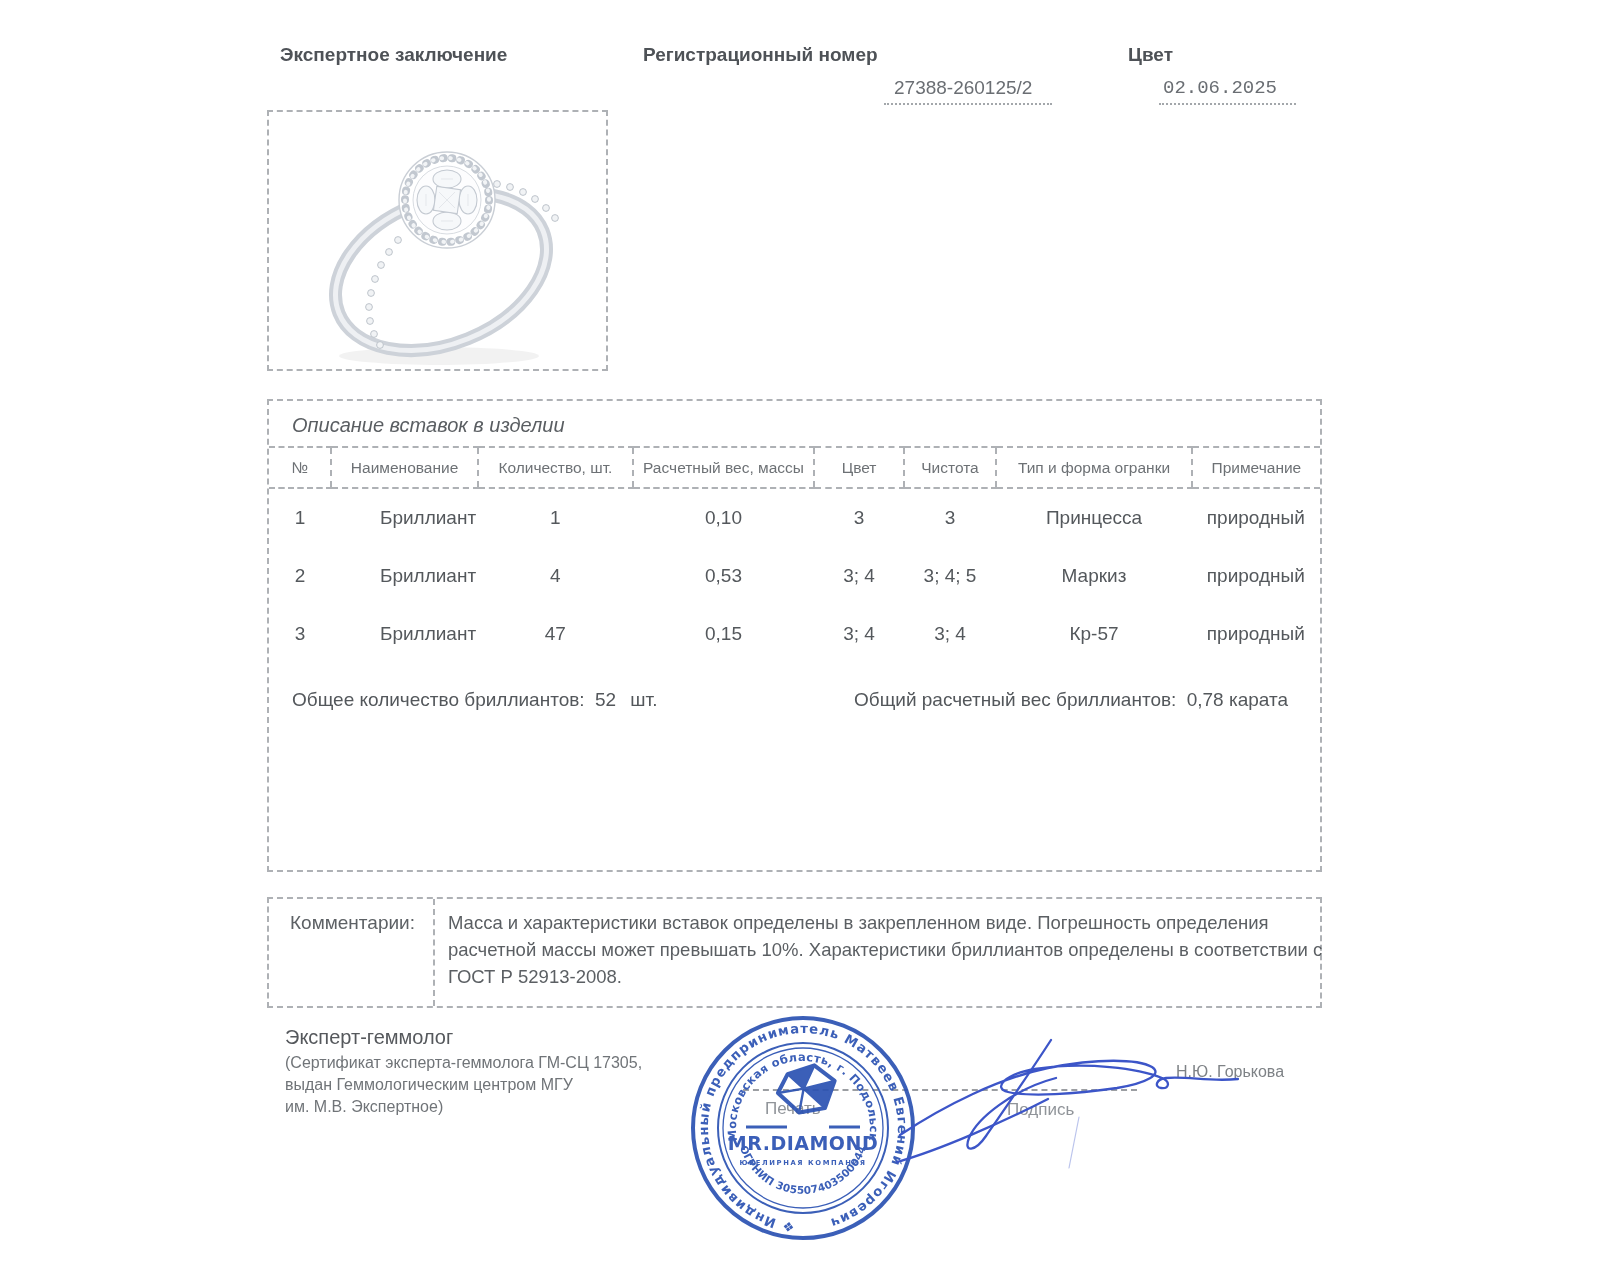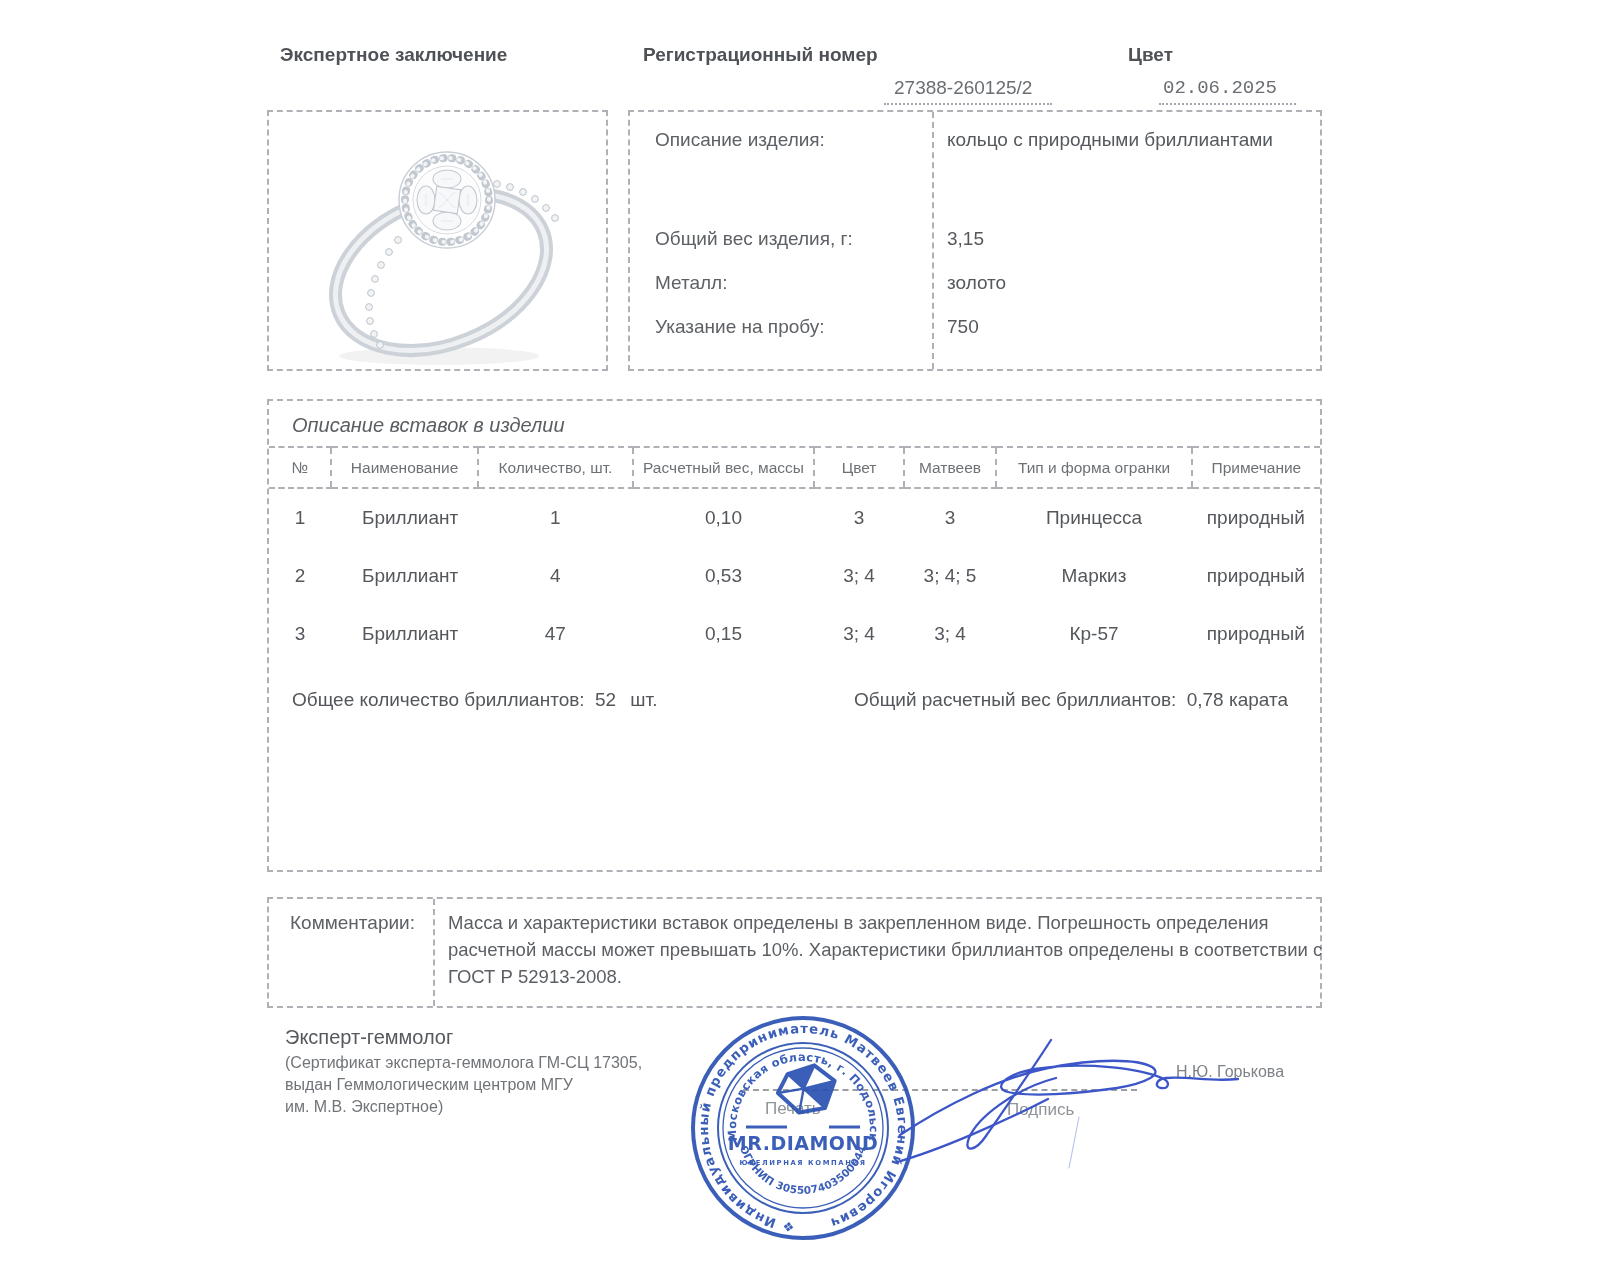--- a/index.html
+++ b/index.html
@@ -12,21 +12,21 @@
   .dot-underline{border-bottom:2px dotted #a3a7ab;height:26px;margin-top:36px;}
   .desc-label{font-size:19px;color:#5d6165;}
   .desc-value{font-size:19px;color:#55595d;}
   .tbl-title{font-size:20px;color:#5a5e62;}
   table.inserts{border-collapse:collapse;table-layout:fixed;width:100%;}
   table.inserts th{font-weight:normal;font-size:15.5px;color:#6d7175;
     border-top:2px dashed #aeb1b5;border-bottom:2px dashed #aeb1b5;
     height:39px;padding:0 2px;text-align:center;}
   table.inserts th + th{border-left:2px dashed #aeb1b5;}
   table.inserts td{font-size:19px;color:#54585c;height:58px;text-align:center;vertical-align:middle;padding:0 2px;}
-  table.inserts td.cell-name{text-align:center;padding-left:13px;}
+  table.inserts td.cell-name{text-align:right;padding-left:13px;}
   .totals{font-size:19px;color:#53575b;}
   .comments-label{font-size:19px;color:#5d6165;}
   .comments-text{font-size:18.5px;line-height:27px;color:#5b5f63;}
   .expert-title{font-size:20px;color:#55585c;}
   .expert-cert{font-size:16px;line-height:22px;color:#707478;}
   .sign-line{border-bottom:2px dashed #9b9ea2;}
   .sign-label{font-size:17px;color:#909499;}
   .expert-name{font-size:16px;color:#7e8286;}
   .stamp text{font-family:"DejaVu Sans","Liberation Sans",sans-serif;font-weight:bold;}
 </style>
@@ -88,31 +88,20 @@
           <rect x="-12" y="-12" width="24" height="24" transform="rotate(8)"></rect>
         </g>
         <g stroke="#e4e7eb" stroke-width="1" fill="none">
           <path d="M -8 -8 L 8 8 M 8 -8 L -8 8"></path>
           <path d="M -6 -21 L 6 -21 M -6 21 L 6 21 M -21 -6 L -21 6 M 21 -6 L 21 6"></path>
         </g>
       </g>
     </svg>
   </div>
 
-  <div class="abs dashbox" style="left:628px;top:110px;width:694px;height:261px;">
-    <div class="abs" style="left:302px;top:0;width:0;height:257px;border-left:2px dashed #aeb1b5;"></div>
-    <div class="abs desc-label" style="left:25px;top:17px;">Описание изделия:</div>
-    <div class="abs desc-value" style="left:317px;top:17px;">кольцо с природными бриллиантами</div>
-    <div class="abs desc-label" style="left:25px;top:116px;">Общий вес изделия, г:</div>
-    <div class="abs desc-value" style="left:317px;top:116px;">3,15</div>
-    <div class="abs desc-label" style="left:25px;top:160px;">Металл:</div>
-    <div class="abs desc-value" style="left:317px;top:160px;">золото</div>
-    <div class="abs desc-label" style="left:25px;top:204px;">Указание на пробу:</div>
-    <div class="abs desc-value" style="left:317px;top:204px;">750</div>
-  </div>
 
   <div class="abs dashbox" style="left:267px;top:399px;width:1055px;height:473px;">
     <div class="abs tbl-title" style="left:23px;top:13px;font-style:italic;">Описание вставок в изделии</div>
     <table class="inserts abs" style="left:0;top:45px;width:1051px;">
       <colgroup>
         <col style="width:5.9%">
           <col style="width:14.0%">
           <col style="width:14.7%">
           <col style="width:17.3%">
         <col style="width:8.5%">
@@ -120,21 +109,21 @@
           <col style="width:18.6%">
           <col style="width:12.2%">
       </colgroup>
       <thead>
         <tr>
           <th>№</th>
           <th>Наименование</th>
           <th>Количество, шт.</th>
           <th>Расчетный вес, массы</th>
           <th>Цвет</th>
-          <th>Матвеев</th>
+          <th>Чистота</th>
           <th>Тип и форма огранки</th>
           <th>Примечание</th>
         </tr>
       </thead>
       <tbody>
         <tr>
           <td>1</td>
           <td class="cell-name">Бриллиант</td>
           <td>1</td>
           <td>0,10</td>

